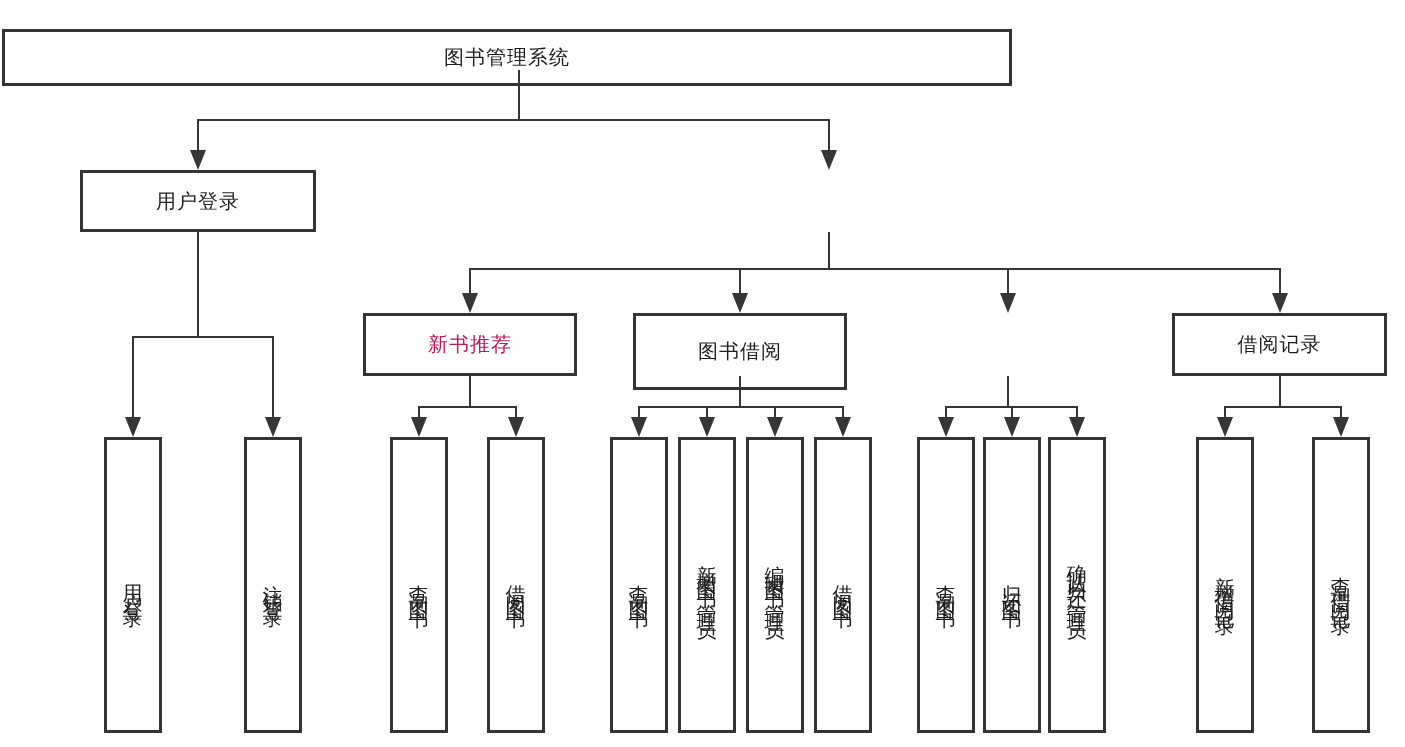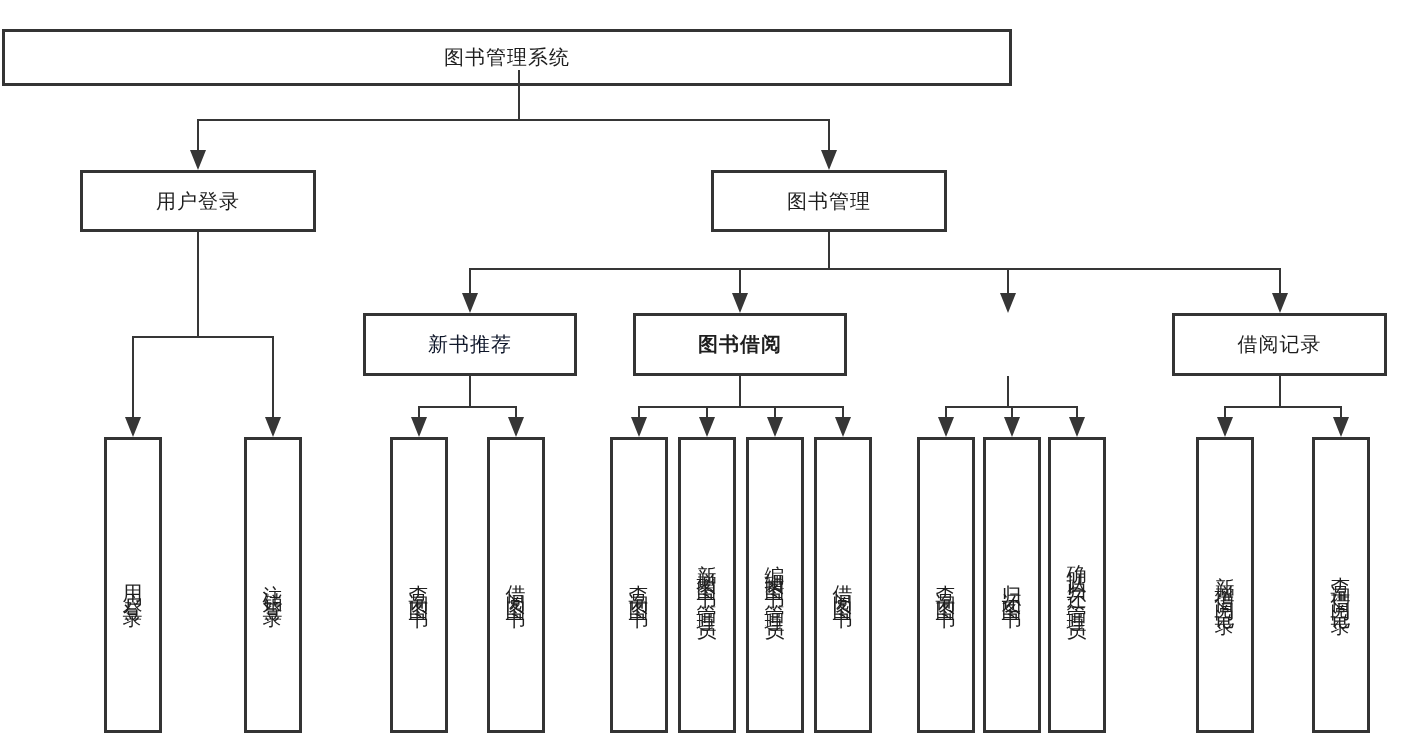--- a/index.html
+++ b/index.html
@@ -62,27 +62,24 @@
 </head>
 <body>
 
 <div id="canvas" style="background: rgb(255, 255, 255);">
 <div class="node" style="left: 2px; top: 13px; width: 1010px; height: 57px; border-color: rgb(52, 52, 52); margin-top: 16px;">
       <span class="node-label" style="color: rgb(30, 30, 30);">图书管理系统</span>
     </div>
     <div class="node" style="left: 80px; top: 170px; width: 236px; height: 62px; border-color: rgb(52, 52, 52);">
       <span class="node-label" style="color: rgb(30, 30, 30);">用户登录</span>
     </div>
-    <div class="node" style="left: 711px; top: 170px; width: 236px; height: 62px; border-color: rgb(52, 52, 52);">
-      <span class="node-label" style="color: rgb(30, 30, 30);">图书管理</span>
+    <div class="node" style="left: 363px; top: 313px; width: 214px; height: 63px; border-color: rgb(52, 52, 52);">
+      <span class="node-label" style="color: #be185d;">新书推荐</span>
     </div>
-    <div class="node" style="left: 363px; top: 313px; width: 214px; height: 63px; border-color: rgb(52, 52, 52);">
-      <span class="node-label" style="color: #0f172a;">新书推荐</span>
-    </div>
-    <div class="node" style="left: 633px; top: 313px; width: 214px; height: 63px; border-color: rgb(52, 52, 52); font-weight: bold;">
+    <div class="node" style="left: 633px; top: 313px; width: 214px; height: 77px; border-color: rgb(52, 52, 52);">
       <span class="node-label" style="color: rgb(30, 30, 30);">图书借阅</span>
     </div>
     <div class="node" style="left: 1172px; top: 313px; width: 215px; height: 63px; border-color: rgb(52, 52, 52);">
       <span class="node-label" style="color: rgb(30, 30, 30);">借阅记录</span>
     </div>
     <div class="node vertical" style="left: 104px; top: 437px; width: 58px; height: 296px; border-color: rgb(52, 52, 52);">
       <span class="node-label" style="color: rgb(30, 30, 30);">用户登录</span>
     </div>
     <div class="node vertical" style="left: 244px; top: 437px; width: 58px; height: 296px; border-color: rgb(52, 52, 52);">
       <span class="node-label" style="color: rgb(30, 30, 30);">注销登录</span>

